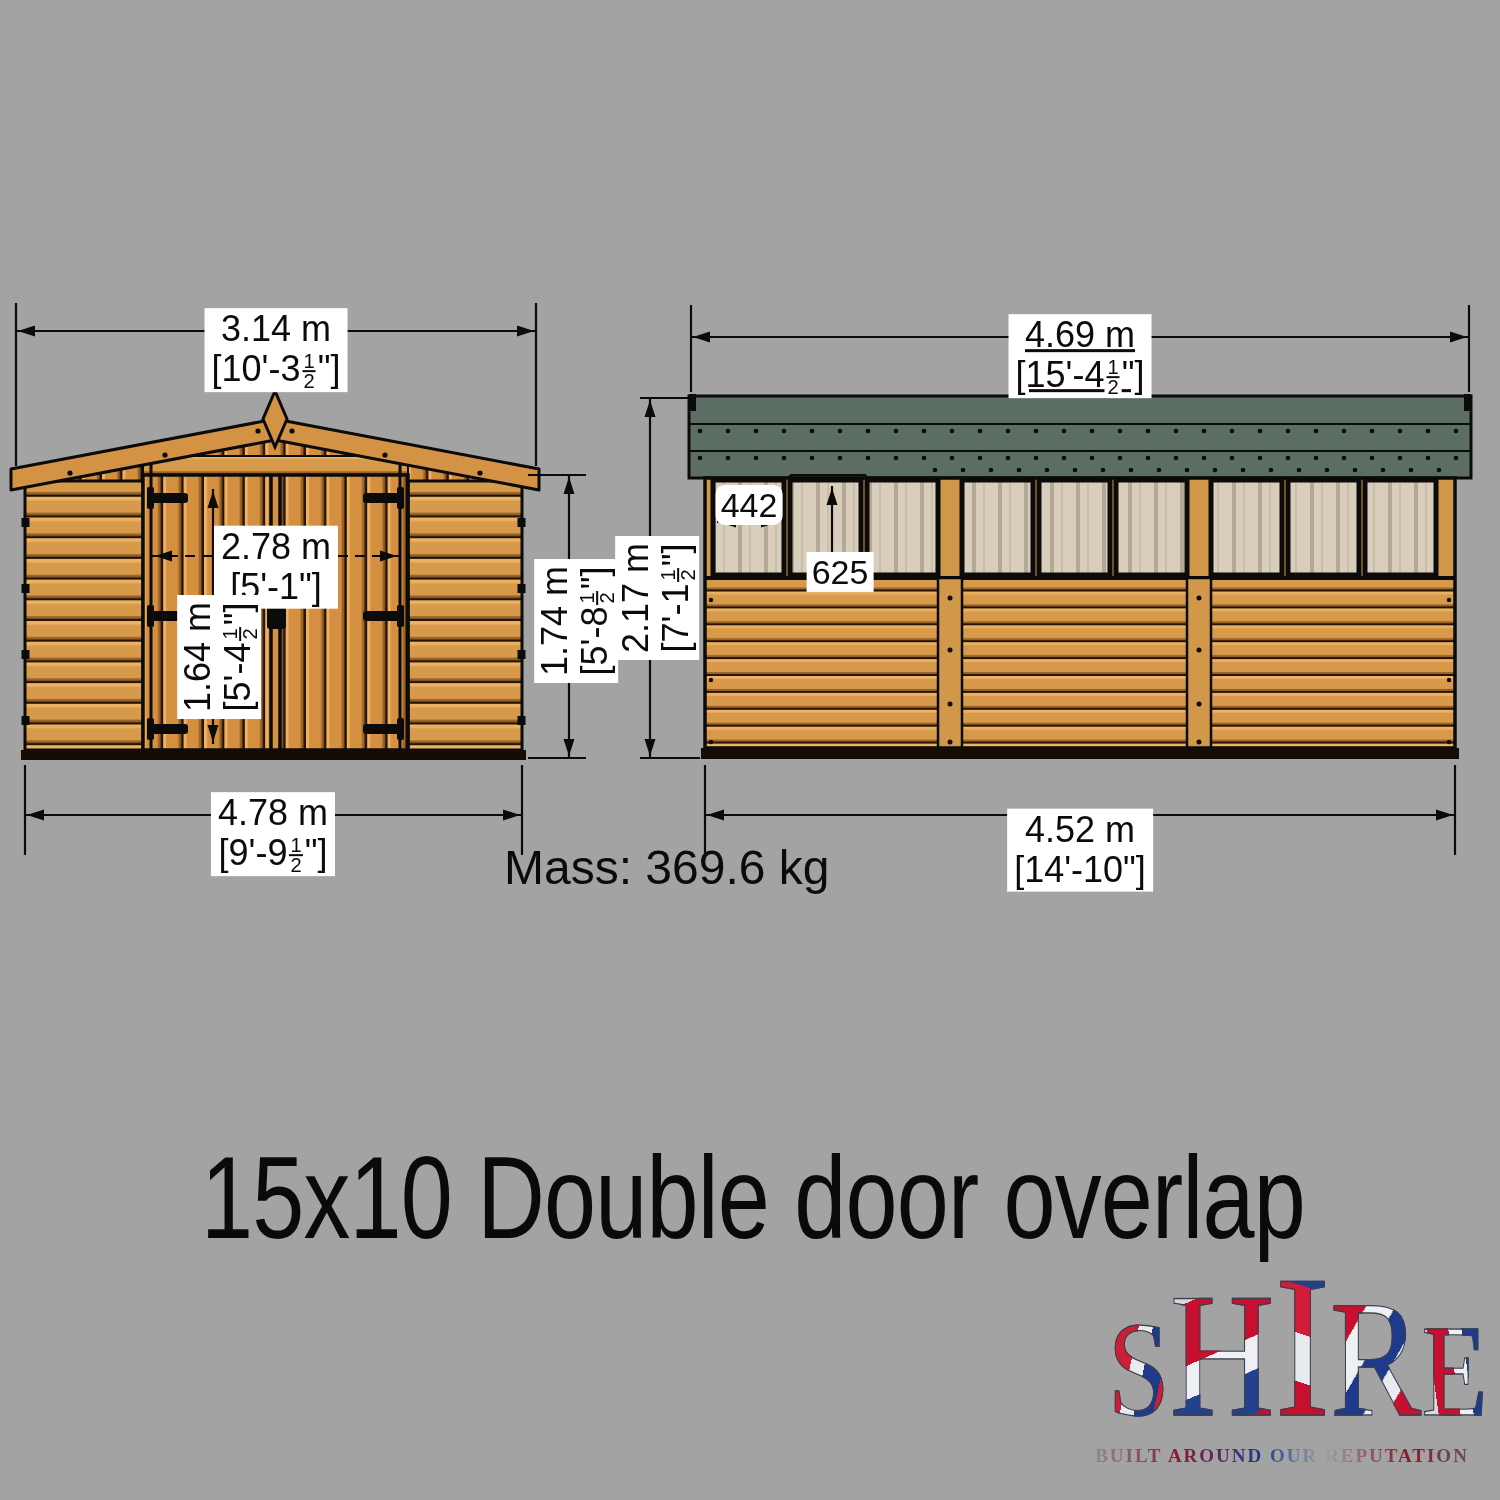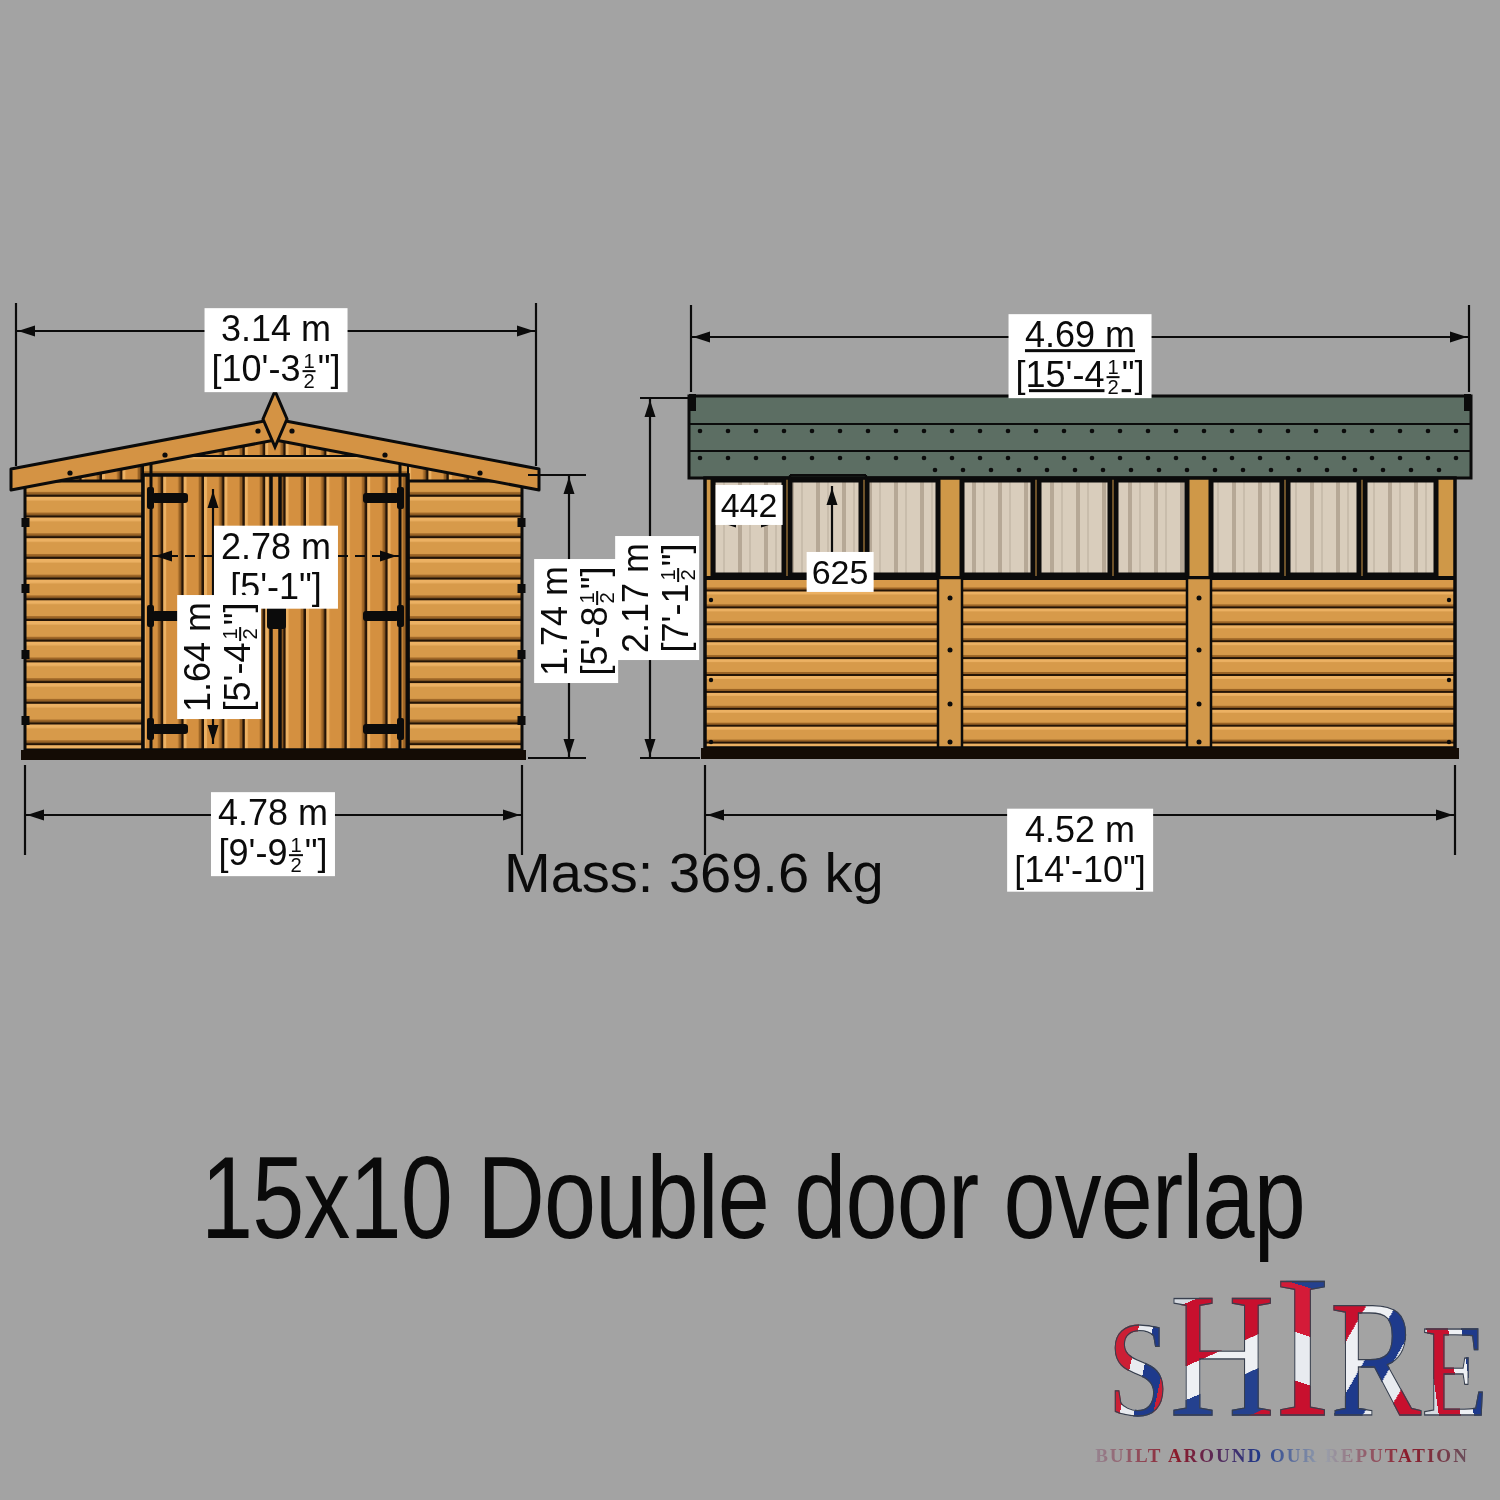--- a/index.html
+++ b/index.html
@@ -10,21 +10,21 @@
   .dlab{position:absolute;transform:translate(-50%,-50%);background:#fff;text-align:center;
         font-size:36px;line-height:1.12;padding:1px 7px;white-space:nowrap;color:#0b0b0b;}
   .dlab .met{white-space:nowrap;}
   .dlab .imp{white-space:nowrap;}
   .dlab.rot{transform:translate(-50%,-50%) rotate(-90deg);}
   .dlab.small{font-size:34px;padding:1px 5px;}
   .fr{display:inline-block;vertical-align:-0.34em;text-align:center;line-height:0.92;
       font-size:0.56em;margin:0 2px;}
   .fr .n{display:block;border-bottom:2.5px solid #0b0b0b;padding:0 1px;}
   .fr .dd{display:block;}
-  .mass{position:absolute;font-size:56px;letter-spacing:0;color:#0b0b0b;white-space:nowrap;}
+  .mass{position:absolute;font-size:48px;letter-spacing:0;color:#0b0b0b;white-space:nowrap;}
   .title{position:absolute;transform:translate(-50%,-50%) scaleX(0.8);white-space:nowrap;
          font-size:117px;letter-spacing:-1px;color:#0a0a0a;}
   
   .logo-letters{position:absolute;left:1070px;top:1247px;width:420px;text-align:center;
                 line-height:200px;font-size:0;transform:scaleX(0.82);
                 font-family:"Liberation Serif",serif;}
   .lt{display:inline;color:transparent;-webkit-background-clip:text;background-clip:text;
       -webkit-text-stroke:1.3px #39404e;letter-spacing:0;}
   .l0{font-size:136px;background-image:linear-gradient(105deg,#b9bfc9 0 18%,#cc1f35 18% 40%,#e8ebf0 40% 55%,#1e3a8c 55% 75%,#cc1f35 75%);}
   .l1{font-size:177px;background-image:linear-gradient(160deg,#d6dbe2 0 22%,#c8102e 22% 48%,#eef0f4 48% 62%,#24418f 62% 80%,#c8102e 80%);}
@@ -322,21 +322,21 @@
       <div class="imp">[15'-4<span class="fr"><span class="n">1</span><span class="dd">2</span></span>"]</div>
     </div>
   <div class="dlab" style="left:1080px;top:834px;margin-top:16px;">
       <div class="met">4.52 m</div>
       <div class="imp">[14'-10"]</div>
     </div>
   <div class="dlab rot" style="left:657px;top:598px;">
       <div class="met">2.17 m</div>
       <div class="imp">[7'-1<span class="fr"><span class="n">1</span><span class="dd">2</span></span>"]</div>
     </div>
-  <div class="dlab small" style="left:749px;top:505px;">442</div>
+  <div class="dlab small" style="left:749px;top:505px;border-radius:9px;">442</div>
   <div class="dlab small" style="left:840px;top:530px;margin-top:42px;">625</div>
 
   <div class="mass" style="left:504px;top:840px;">Mass: 369.6 kg</div>
 
   <div class="title" style="left:753px;top:1197px;">15x10 Double door overlap</div>
 
   <div class="logo-letters">
     <span class="lt l0">S</span><span class="lt l1">H</span><span class="lt l2">I</span><span class="lt l3">R</span><span class="lt l4">E</span>
   </div>
   <div class="logo-tagline">BUILT AROUND OUR REPUTATION</div>

